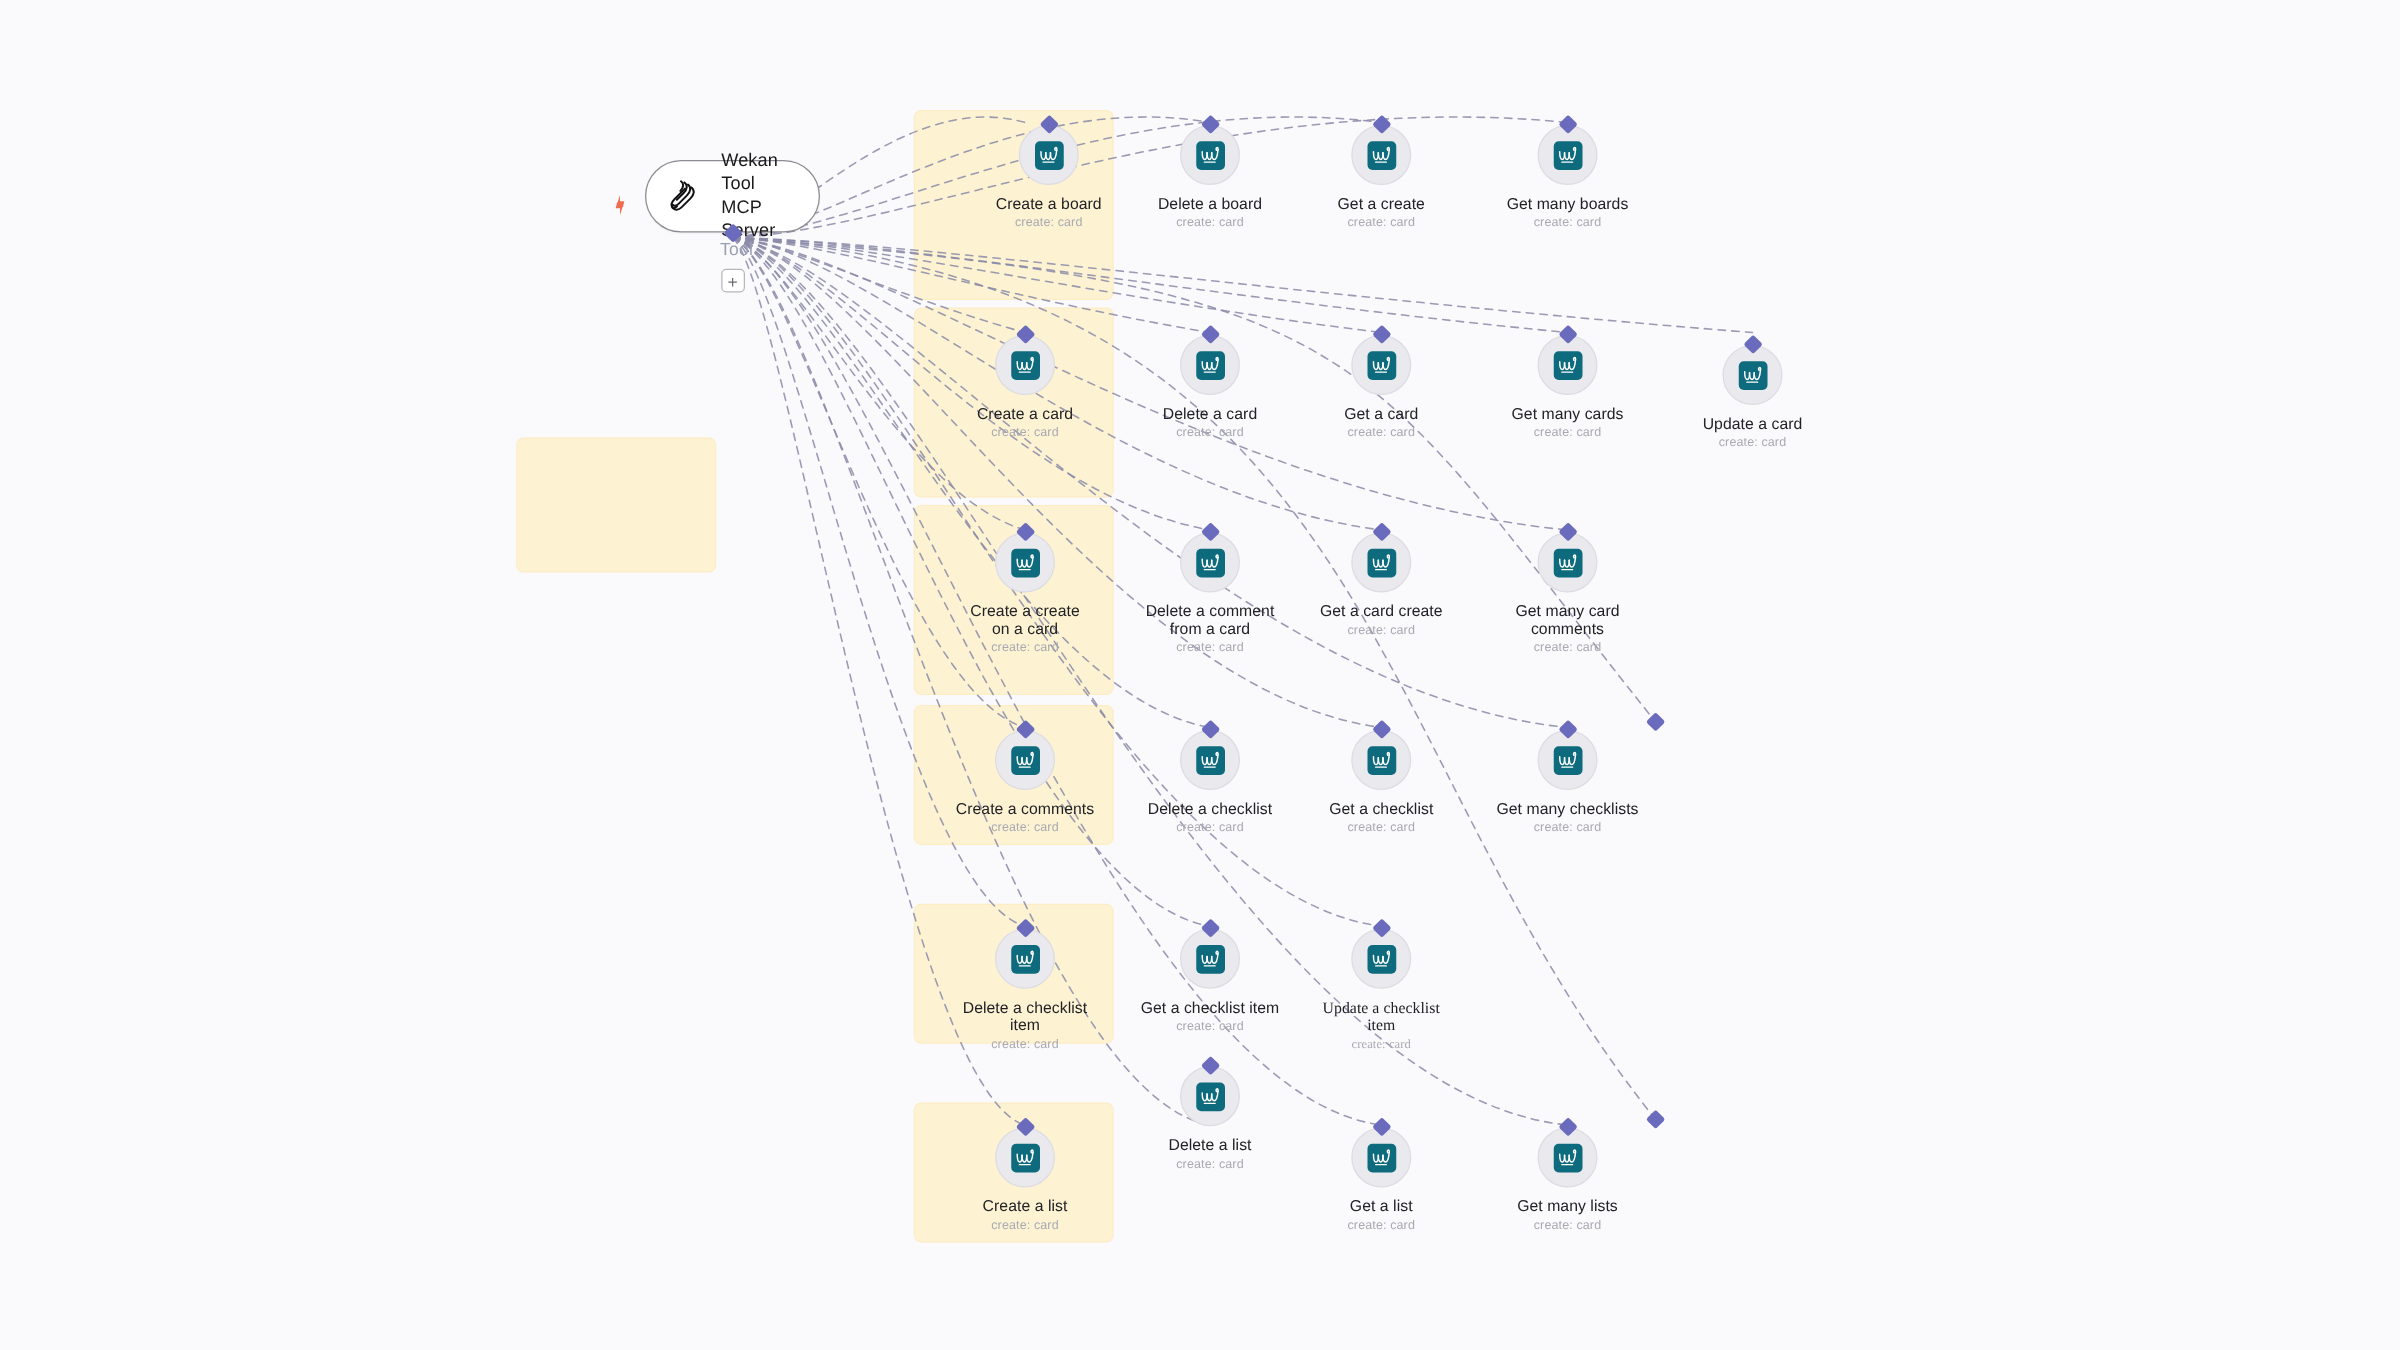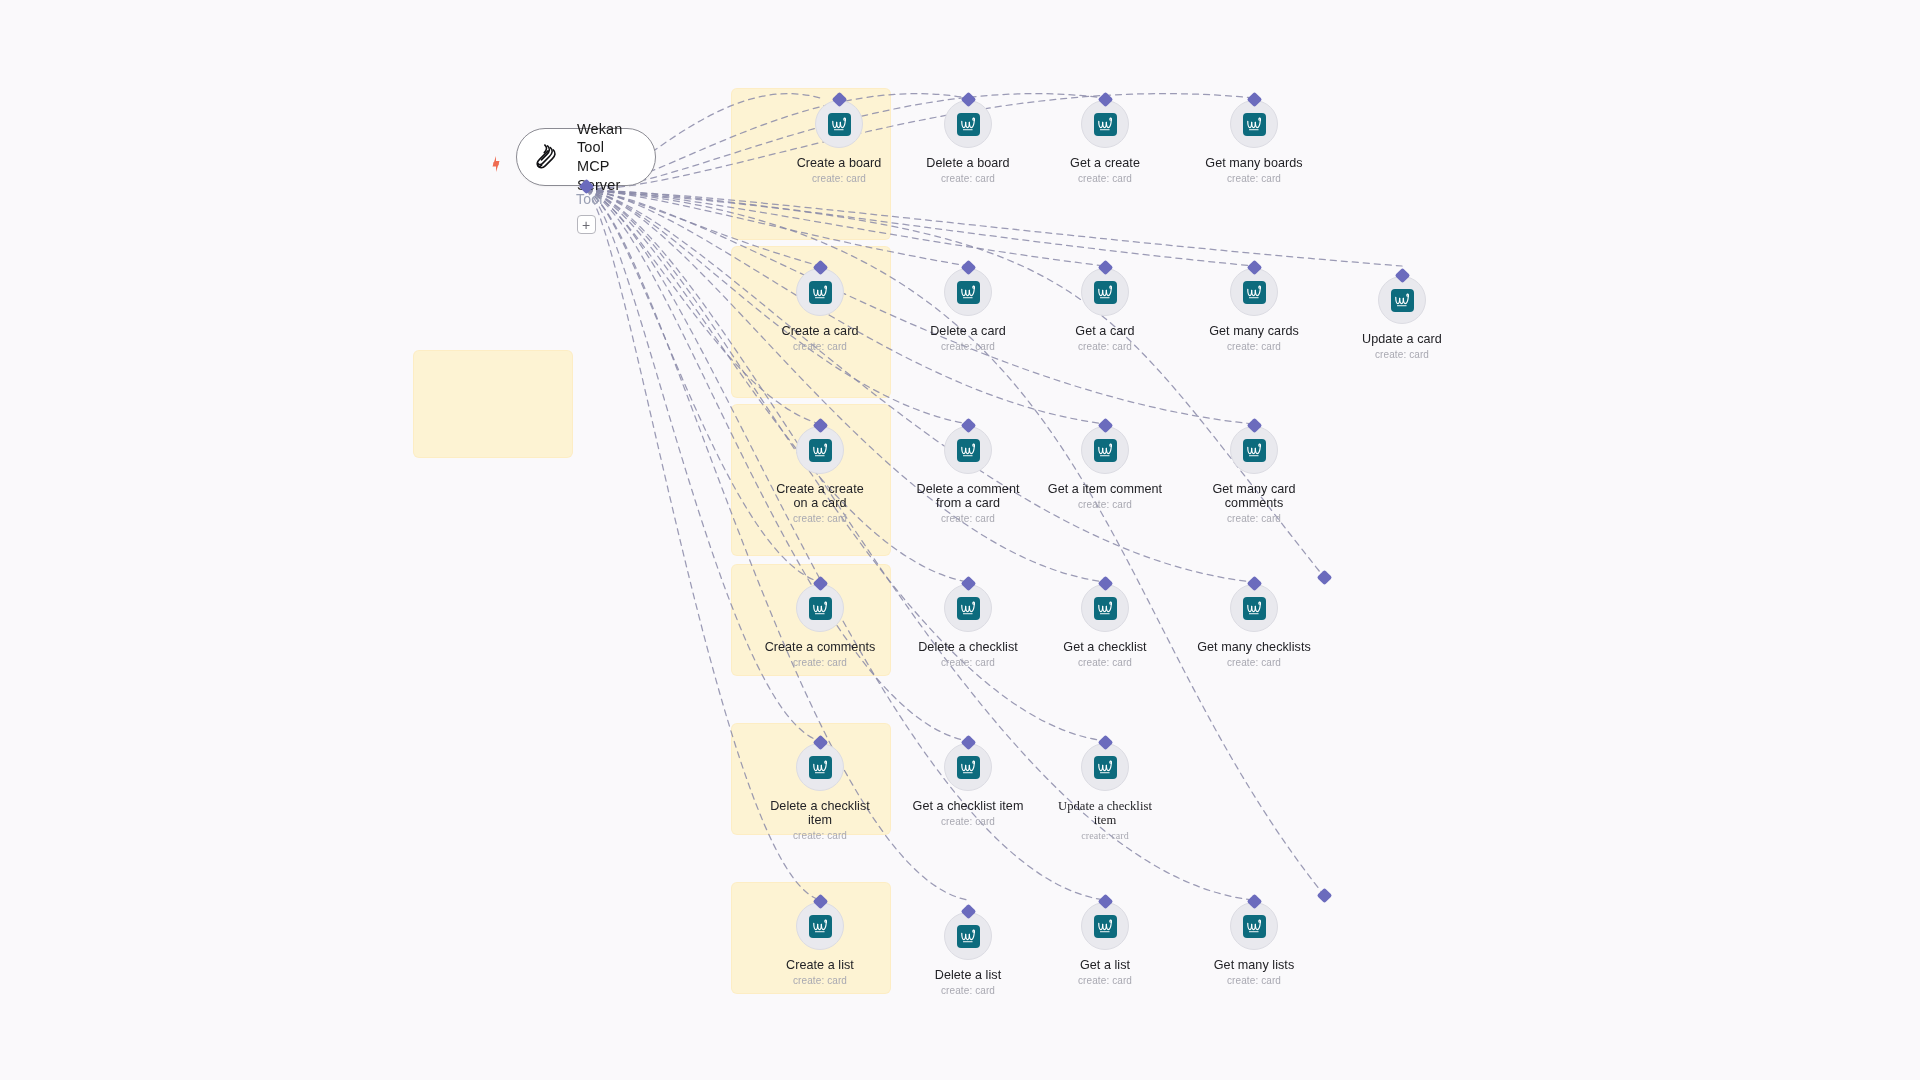--- a/index.html
+++ b/index.html
@@ -360,21 +360,21 @@
               <g fill="none" stroke="#ffffff" stroke-width="1.5" stroke-linecap="round">
                 <path d="M3.5 8 C3.5 13 4.6 16 6.2 16 C7.8 16 8.4 12.5 8.4 9.2"></path>
                 <path d="M8.4 9.2 C8.4 13.6 9.4 16 10.9 16 C12.4 16 13.1 12.6 13.1 9.2"></path>
                 <path d="M13.1 9.2 C13.1 13.6 14.1 16 15.6 16 C17.6 16 18.9 12 19.4 6.4"></path>
                 <path d="M19.4 6.4 C19.8 4.6 19.2 3.6 18.3 3.9 C17.5 4.2 17.2 5.6 17.9 6.6"></path>
               </g>
               <path d="M5.6 18.6 L16.6 18.6" stroke="#ffffff" stroke-width="1.2" stroke-linecap="round"></path>
             </svg>
           </div>
         </div>
-        <div class="tool-label">Get a item comment</div>
+        <div class="tool-label">Get a card create</div>
         <div class="tool-sub">create: card</div>
       </div>
       <div class="tool-node" style="left: 1179px; top: 426px;">
         <div class="tool-circle">
           <div class="diamond" style="background: rgb(107, 107, 189);"></div>
           <div class="tool-icon" style="background: rgb(13, 107, 125);">
             <svg viewBox="0 0 24 24" width="19" height="19" aria-hidden="true">
               <g fill="none" stroke="#ffffff" stroke-width="1.5" stroke-linecap="round">
                 <path d="M3.5 8 C3.5 13 4.6 16 6.2 16 C7.8 16 8.4 12.5 8.4 9.2"></path>
                 <path d="M8.4 9.2 C8.4 13.6 9.4 16 10.9 16 C12.4 16 13.1 12.6 13.1 9.2"></path>
@@ -528,21 +528,21 @@
                 <path d="M13.1 9.2 C13.1 13.6 14.1 16 15.6 16 C17.6 16 18.9 12 19.4 6.4"></path>
                 <path d="M19.4 6.4 C19.8 4.6 19.2 3.6 18.3 3.9 C17.5 4.2 17.2 5.6 17.9 6.6"></path>
               </g>
               <path d="M5.6 18.6 L16.6 18.6" stroke="#ffffff" stroke-width="1.2" stroke-linecap="round"></path>
             </svg>
           </div>
         </div>
         <div class="tool-label">Create a list</div>
         <div class="tool-sub">create: card</div>
       </div>
-      <div class="tool-node" style="left: 893px; top: 912px;">
+      <div class="tool-node" style="left: 893px; top: 853px;">
         <div class="tool-circle">
           <div class="diamond" style="background: rgb(107, 107, 189);"></div>
           <div class="tool-icon" style="background: rgb(13, 107, 125);">
             <svg viewBox="0 0 24 24" width="19" height="19" aria-hidden="true">
               <g fill="none" stroke="#ffffff" stroke-width="1.5" stroke-linecap="round">
                 <path d="M3.5 8 C3.5 13 4.6 16 6.2 16 C7.8 16 8.4 12.5 8.4 9.2"></path>
                 <path d="M8.4 9.2 C8.4 13.6 9.4 16 10.9 16 C12.4 16 13.1 12.6 13.1 9.2"></path>
                 <path d="M13.1 9.2 C13.1 13.6 14.1 16 15.6 16 C17.6 16 18.9 12 19.4 6.4"></path>
                 <path d="M19.4 6.4 C19.8 4.6 19.2 3.6 18.3 3.9 C17.5 4.2 17.2 5.6 17.9 6.6"></path>
               </g>

